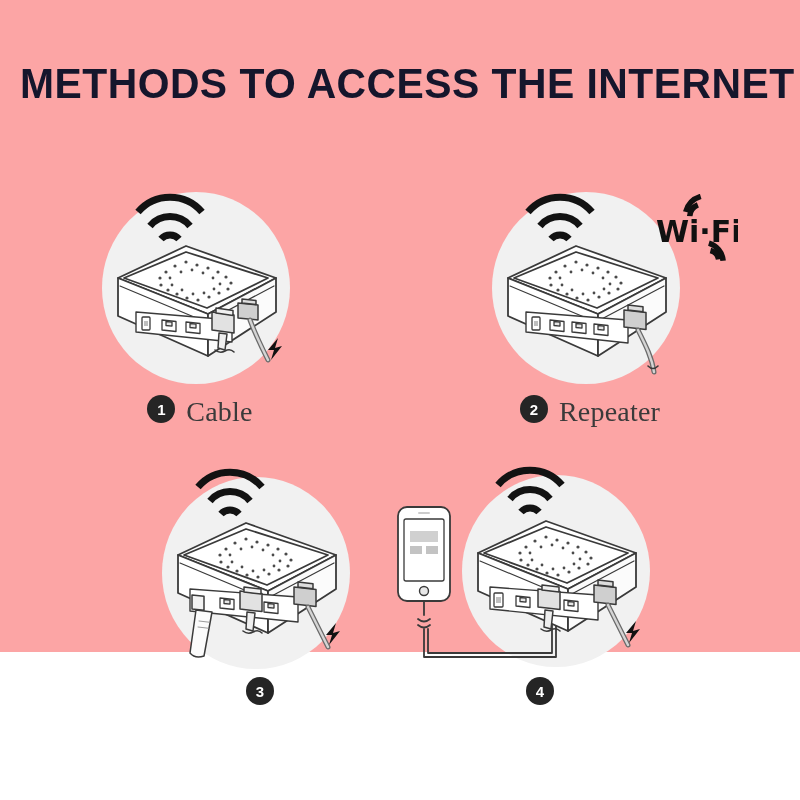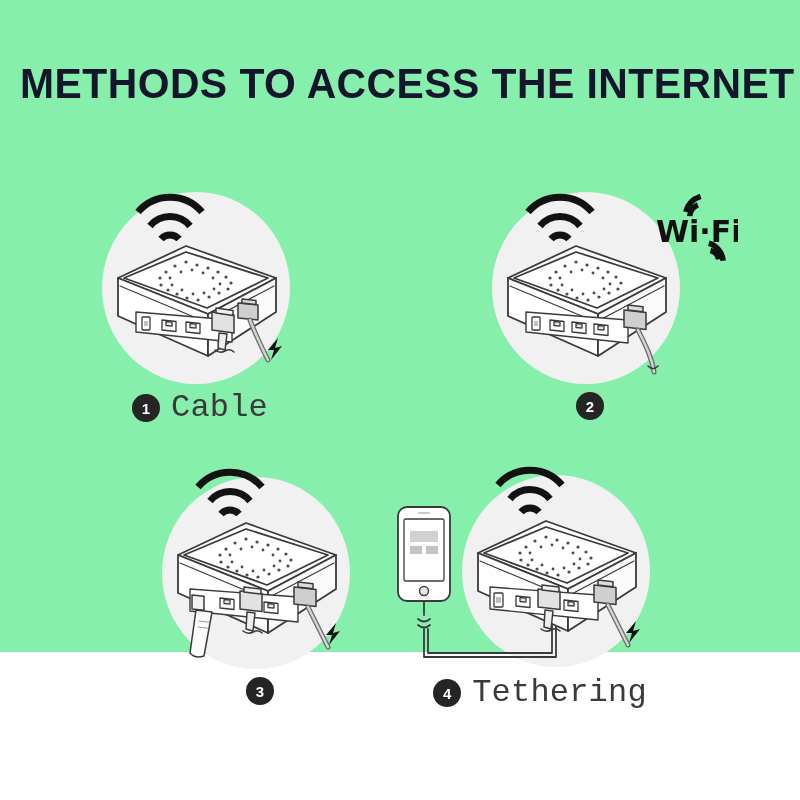--- a/index.html
+++ b/index.html
@@ -12,21 +12,21 @@
     width: 800px;
     height: 800px;
     overflow: hidden;
     font-family: "Liberation Sans", "DejaVu Sans", sans-serif;
     -webkit-font-smoothing: antialiased;
   }
   .poster {
     position: relative;
     width: 800px;
     height: 652px;
-    background: #86efac;
+    background: #fca5a5;
     box-sizing: border-box;
   }
 
   
   .title {
     position: absolute;
     left: 0;
     top: 62px;
     width: 800px;
     text-align: center;
@@ -88,26 +88,27 @@
     font-size: 15px;
     font-weight: 700;
     display: flex;
     align-items: center;
     justify-content: center;
     flex: 0 0 auto;
     line-height: 1;
   }
   .caption-label {
     color: #3a3a3a;
-    font-size: 32px;
+    font-size: 28px;
     font-weight: 300;
     letter-spacing: 0.2px;
     line-height: 1;
     white-space: nowrap;
-    font-family: Liberation Mono, monospace;
+    font-family: Liberation Serif, serif;
+    margin-top: 6px;
   }
 
   
   .wifi-mark {
     position: absolute;
     left: 256px;
     top: 34px;
     width: 92px;
     height: 74px;
   }
@@ -287,20 +288,21 @@
           <text x="10" y="48" font-family="'DejaVu Sans','Liberation Sans',sans-serif" font-size="30" font-weight="700" fill="#111111">Wi·Fi</text>
           <g fill="none" stroke="#111111" stroke-width="5.5" stroke-linecap="butt">
             <path d="M62 50 A20 20 0 0 1 78 66" transform="rotate(6 70 58)"></path>
             <path d="M64 57 A11 11 0 0 1 73 65" transform="rotate(6 69 61)"></path>
           </g>
         </svg>
       </div>
 
       <div class="caption">
         <div class="badge">2</div>
+        <div class="caption-label">Repeater</div>
       </div>
     </div>
 
     <div class="panel p3">
       <div class="art">
         <svg viewBox="0 0 400 240" xmlns="http://www.w3.org/2000/svg">
           <g fill="none" stroke="#3a3a3a" stroke-width="1.8" stroke-linecap="round" stroke-linejoin="round">
             <ellipse cx="196" cy="128" rx="94" ry="96" fill="#f1f1f1" stroke="none"></ellipse>
             <g stroke="#121212" stroke-width="7" fill="none" stroke-linecap="butt">
               <path d="M138 42 A42 42 0 0 1 202 42"></path>
@@ -462,18 +464,17 @@
               <path d="M258 135 l15 1.8 l0 5 l-15 -1.8 z" fill="#dddddd"></path>
               <path d="M268 160 C276 176 282 188 288 200" stroke="#6a6a6a" stroke-width="5" fill="none"></path>
               <path d="M268 160 C276 176 282 188 288 200" stroke="#d4d4d4" stroke-width="2.4" fill="none"></path>
             </g>
             <path d="M286 188 l10 -12 l-3 10 l7 -2 l-11 14 l3 -10 z" fill="#111111" stroke="none"></path>
           </g>
         </svg>
       </div>
       <div class="caption">
         <div class="badge">4</div>
-        <div class="caption-label">Tethering</div>
       </div>
     </div>
 
   </div>
 </div>
 
 </body></html>

